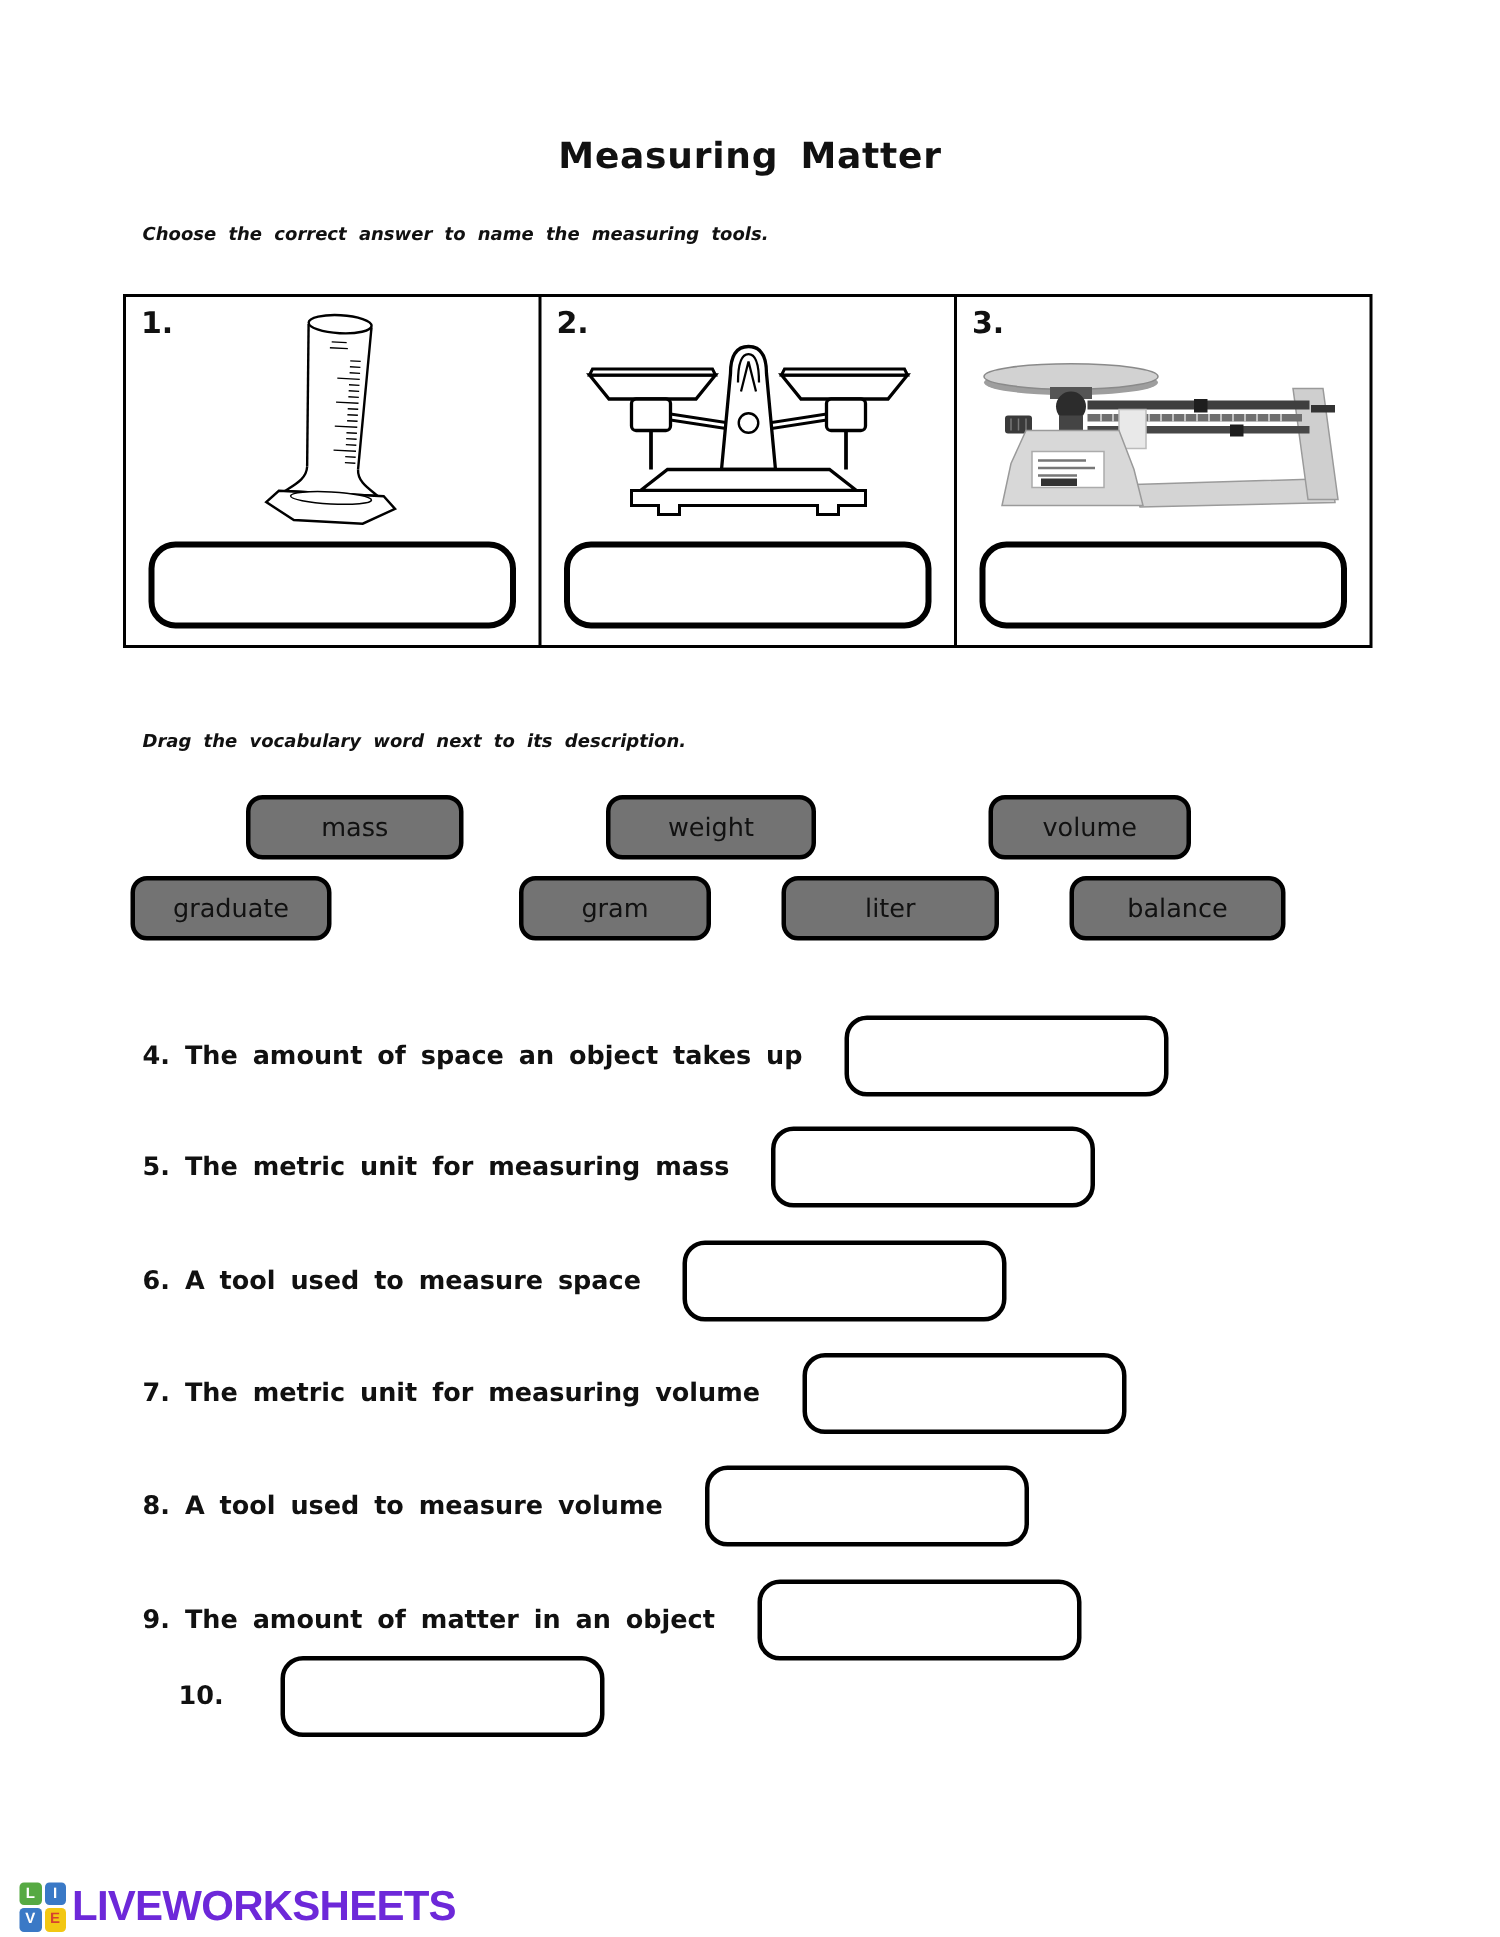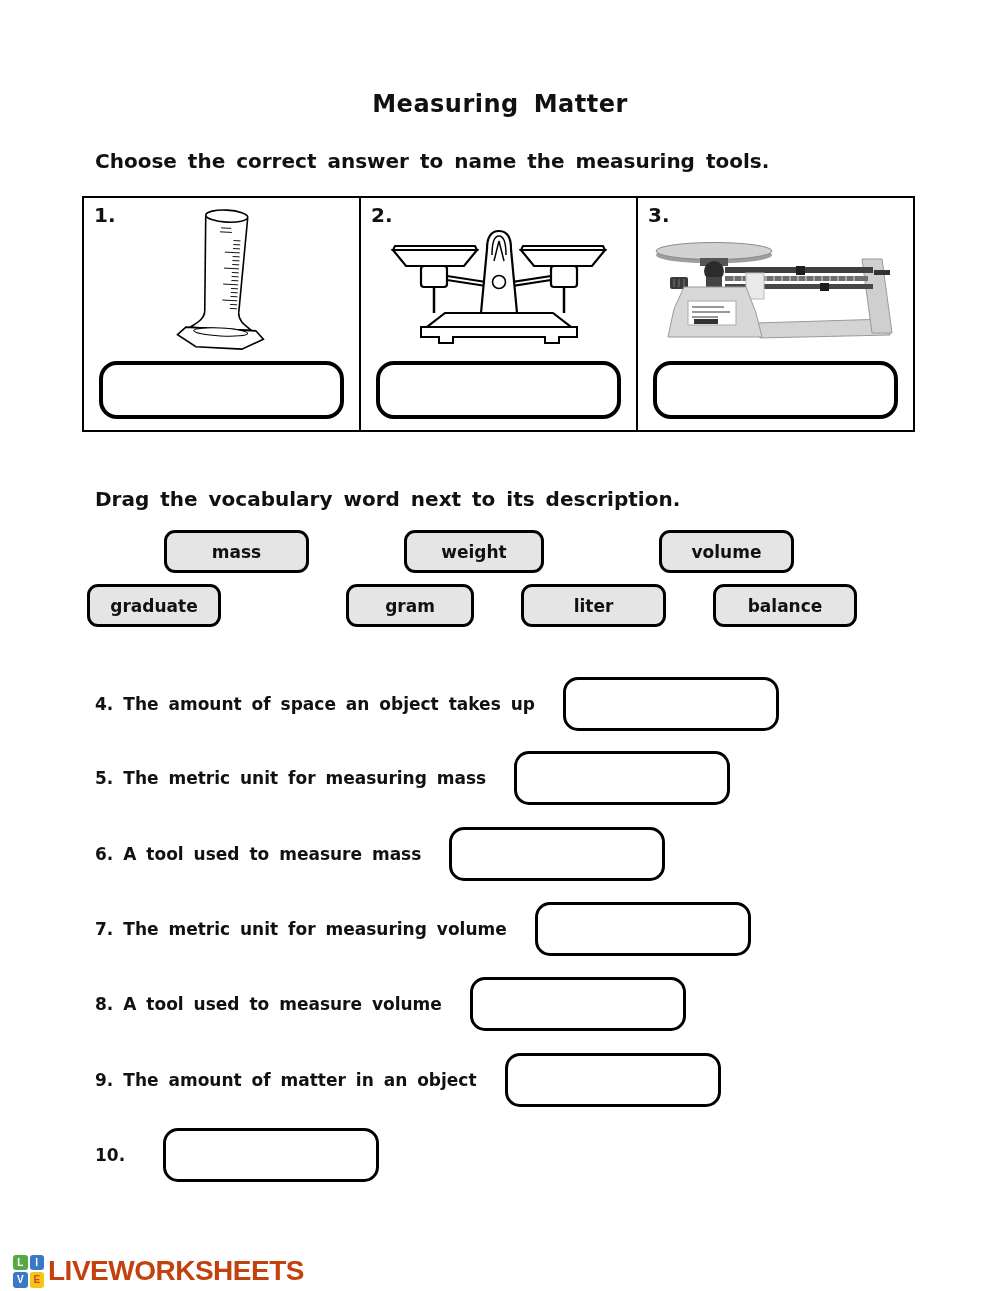--- a/index.html
+++ b/index.html
@@ -9,22 +9,22 @@
     font-family:"DejaVu Sans", sans-serif; color:#111;
   }
   .page { position:absolute; inset:0; }
 
   .title {
     position:absolute; top:90px; left:0; width:100%;
     text-align:center; font-size:24px; font-weight:bold;
     letter-spacing:0.5px; word-spacing:6px;
   }
   .instr {
-    position:absolute; left:95px; font-size:20px; font-weight:bold;
-    word-spacing:4px; white-space:nowrap;
+    position:absolute; left:95px; font-size:12px; font-weight:bold;
+    word-spacing:4px; white-space:nowrap;font-style:italic;
   }
   .instr1 { top:149px; }
   .instr2 { top:487px; }
 
   
   .tools-table {
     position:absolute; left:82px; top:196px; width:833px; height:236px;
     border:2px solid #000; display:flex; background:#fff;
   }
   .tool-cell { flex:1; position:relative; border-right:2px solid #000; }
@@ -33,35 +33,35 @@
   .cell-image { position:absolute; top:8px; left:0; right:0; height:160px;
     display:flex; justify-content:center; align-items:flex-start; }
   .answer-box {
     position:absolute; left:15px; right:15px; bottom:11px; height:58px;
     border:4px solid #000; border-radius:18px; background:#fff;
   }
 
   
   .word {
     position:absolute; height:43px; border:3px solid #000; border-radius:11px;
-    background:#e5e5e5; display:flex; align-items:center; justify-content:center;
-    font-size:17px; font-weight:bold;
+    background:#737373; display:flex; align-items:center; justify-content:center;
+    font-size:17px; font-weight:normal;
   }
   .w-mass     { left:164px; top:530px; width:145px; }
   .w-weight   { left:404px; top:530px; width:140px; }
   .w-volume   { left:659px; top:530px; width:135px; }
   .w-graduate { left:87px;  top:584px; width:134px; }
   .w-gram     { left:346px; top:584px; width:128px; }
   .w-liter    { left:521px; top:584px; width:145px; }
   .w-balance  { left:713px; top:584px; width:144px;border-radius:11px; }
 
   
   .qrow { position:absolute; left:95px; height:54px; display:flex; align-items:center; }
   .q4 { top:677px; } .q5 { top:751px; } .q6 { top:827px; }
-  .q7 { top:902px; } .q8 { top:977px; } .q9 { top:1053px; } .q10 { top:1128px; }
+  .q7 { top:902px; } .q8 { top:977px; } .q9 { top:1053px; } .q10 { top:1104px;margin-left:24px; }
   .qnum  { font-size:17px; font-weight:bold; margin-right:10px; }
   .qtext { font-size:17px; font-weight:bold; word-spacing:4px; white-space:nowrap; }
   .qbox {
     flex:none; width:216px; height:54px; margin-left:28px;
     border:3px solid #000; border-radius:15px; background:#fff;
   }
 
   
   .footer { position:absolute; left:13px; top:1253px; height:36px;
     display:flex; align-items:center; cursor:pointer; }
@@ -184,21 +184,21 @@
     <span class="qtext">The amount of space an object takes up</span>
     <div class="qbox"></div>
   </div>
   <div class="qrow q5">
     <span class="qnum">5.</span>
     <span class="qtext">The metric unit for measuring mass</span>
     <div class="qbox"></div>
   </div>
   <div class="qrow q6">
     <span class="qnum">6.</span>
-    <span class="qtext">A tool used to measure mass</span>
+    <span class="qtext">A tool used to measure space</span>
     <div class="qbox"></div>
   </div>
   <div class="qrow q7">
     <span class="qnum">7.</span>
     <span class="qtext">The metric unit for measuring volume</span>
     <div class="qbox"></div>
   </div>
   <div class="qrow q8">
     <span class="qnum">8.</span>
     <span class="qtext">A tool used to measure volume</span>
@@ -214,16 +214,16 @@
     <div class="qbox"></div>
   </div>
 
   <div class="footer">
     <div class="logo-grid">
       <span class="tile" id="tile-l" style="background: rgb(86, 169, 67);">L</span>
       <span class="tile" id="tile-i" style="background: rgb(58, 121, 198);">I</span>
       <span class="tile" id="tile-v" style="background: rgb(58, 121, 198);">V</span>
       <span class="tile" id="tile-e" style="background: rgb(242, 199, 19); color: rgb(214, 67, 47);">E</span>
     </div>
-    <span class="brand" id="brand-text" style="color: #c2410c;">LIVEWORKSHEETS</span>
+    <span class="brand" id="brand-text" style="color: #6d28d9;">LIVEWORKSHEETS</span>
   </div>
 
 </div>
 
 </body></html>

